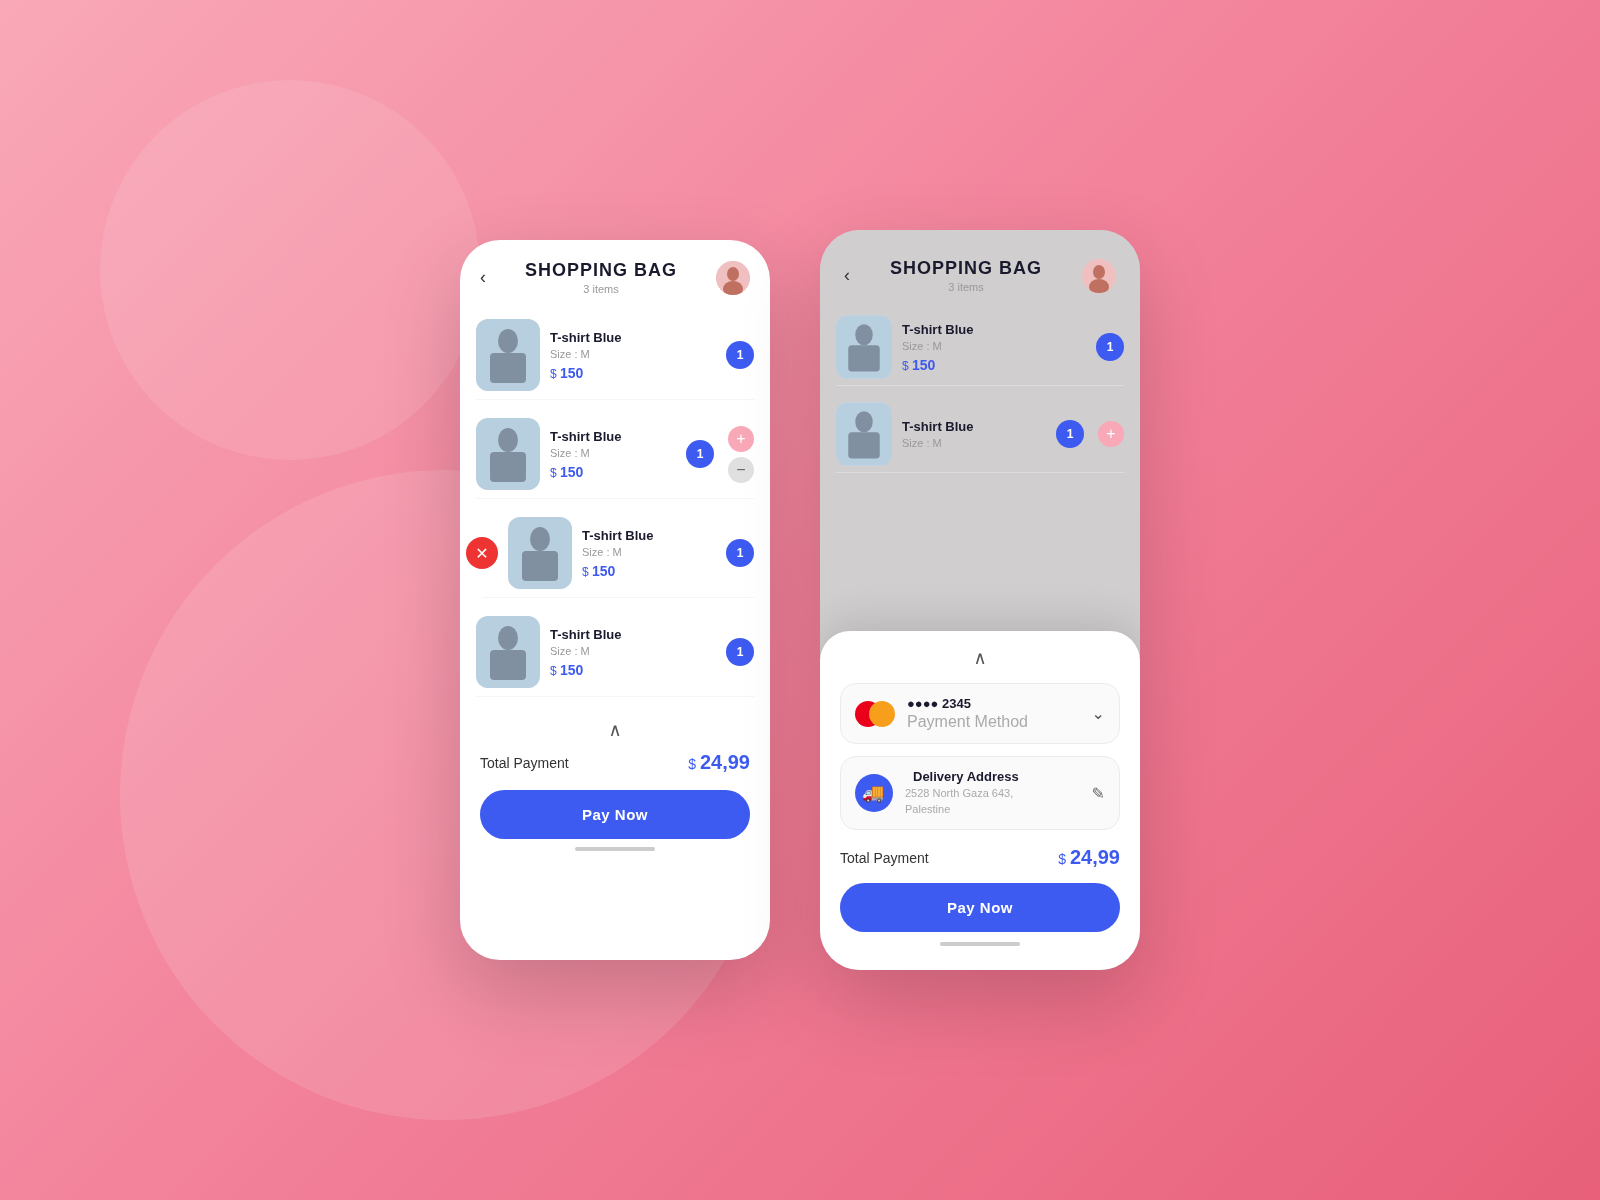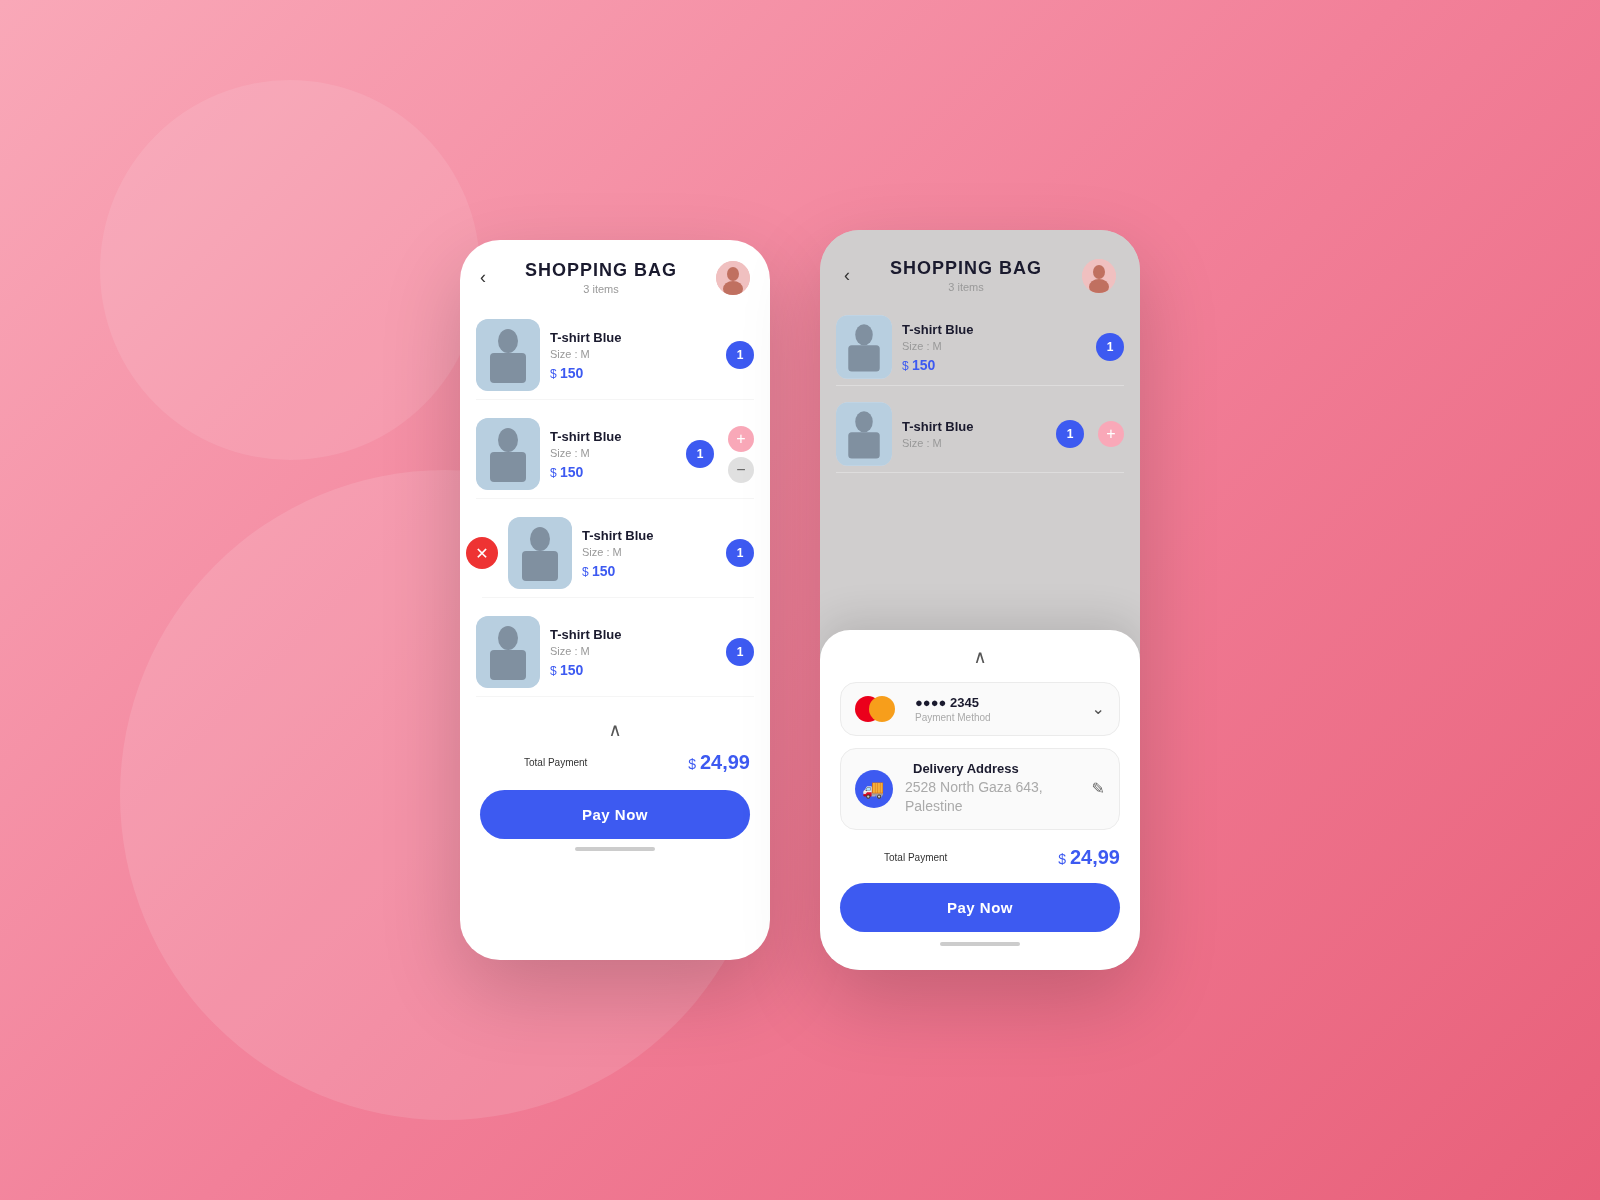--- a/index.html
+++ b/index.html
@@ -263,24 +263,23 @@
     }
 
     .total-row {
       display: flex;
       justify-content: space-between;
       align-items: center;
       margin-bottom: 16px;
     }
 
     .total-label {
-      font-size: 10px;
+      font-size: 14px;
       color: #333;
       font-weight: 500;
-      margin-left: 44px;
     }
 
     .total-amount {
       font-size: 20px;
       font-weight: 800;
       color: #3d5af1;
     }
 
     .total-amount .dollar-small {
       font-size: 14px;
@@ -369,21 +368,21 @@
       background: #fafafa;
       border: 1px solid #ebebeb;
       border-radius: 16px;
       padding: 12px 14px;
       margin-bottom: 12px;
     }
 
     .payment-card-left {
       display: flex;
       align-items: center;
-      gap: 20px;
+      gap: 12px;
     }
 
     .mastercard-icon {
       display: flex;
       position: relative;
       width: 40px;
       height: 26px;
     }
 
     .mc-circle-red {
@@ -406,21 +405,21 @@
 
     .payment-card-info {}
 
     .card-number {
       font-size: 13px;
       font-weight: 600;
       color: #1a1a2e;
     }
 
     .card-label {
-      font-size: 10px;
+      font-size: 16px;
       color: #aaa;
       margin-top: 2px;
     }
 
     .dropdown-arrow {
       font-size: 16px;
       color: #555;
     }
 
     .delivery-row {
@@ -454,21 +453,21 @@
     .delivery-info {}
 
     .delivery-title {
       font-size: 13px;
       font-weight: 600;
       color: #1a1a2e;
       padding-left: 8px;
     }
 
     .delivery-address {
-      font-size: 14px;
+      font-size: 11px;
       color: #aaa;
       margin-top: 2px;
       line-height: 1.4;
     }
 
     .edit-icon {
       font-size: 16px;
       color: #666;
       cursor: pointer;
     }

